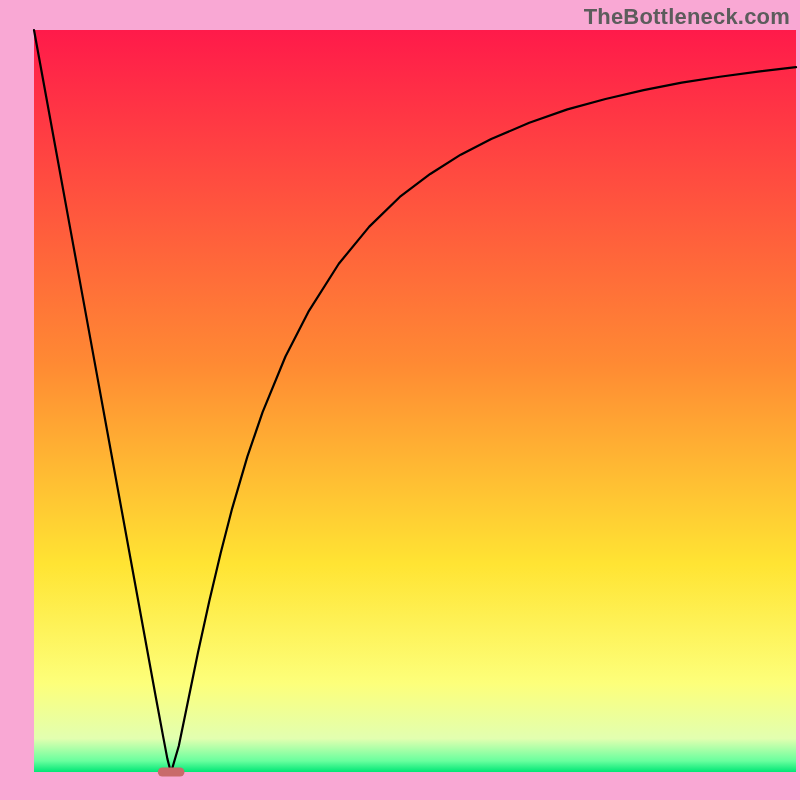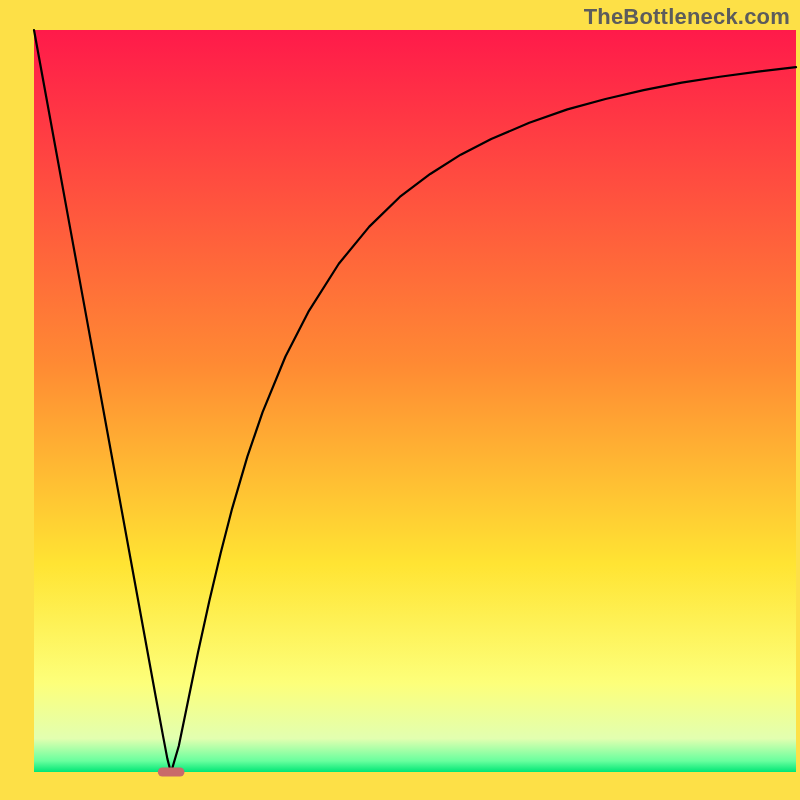--- a/index.html
+++ b/index.html
@@ -8,21 +8,21 @@
     width: 800px;
     height: 800px;
     overflow: hidden;
     background: #000;
     font-family: Arial, Helvetica, sans-serif;
   }
   .frame {
     position: relative;
     width: 800px;
     height: 800px;
-    background: #fde047;
+    background: #f9a8d4;
   }
   .watermark {
     position: absolute;
     top: 4px;
     right: 10px;
     color: #5c5c5c;
     font-size: 22px;
     font-weight: 600;
     letter-spacing: 0.2px;
     z-index: 10;

